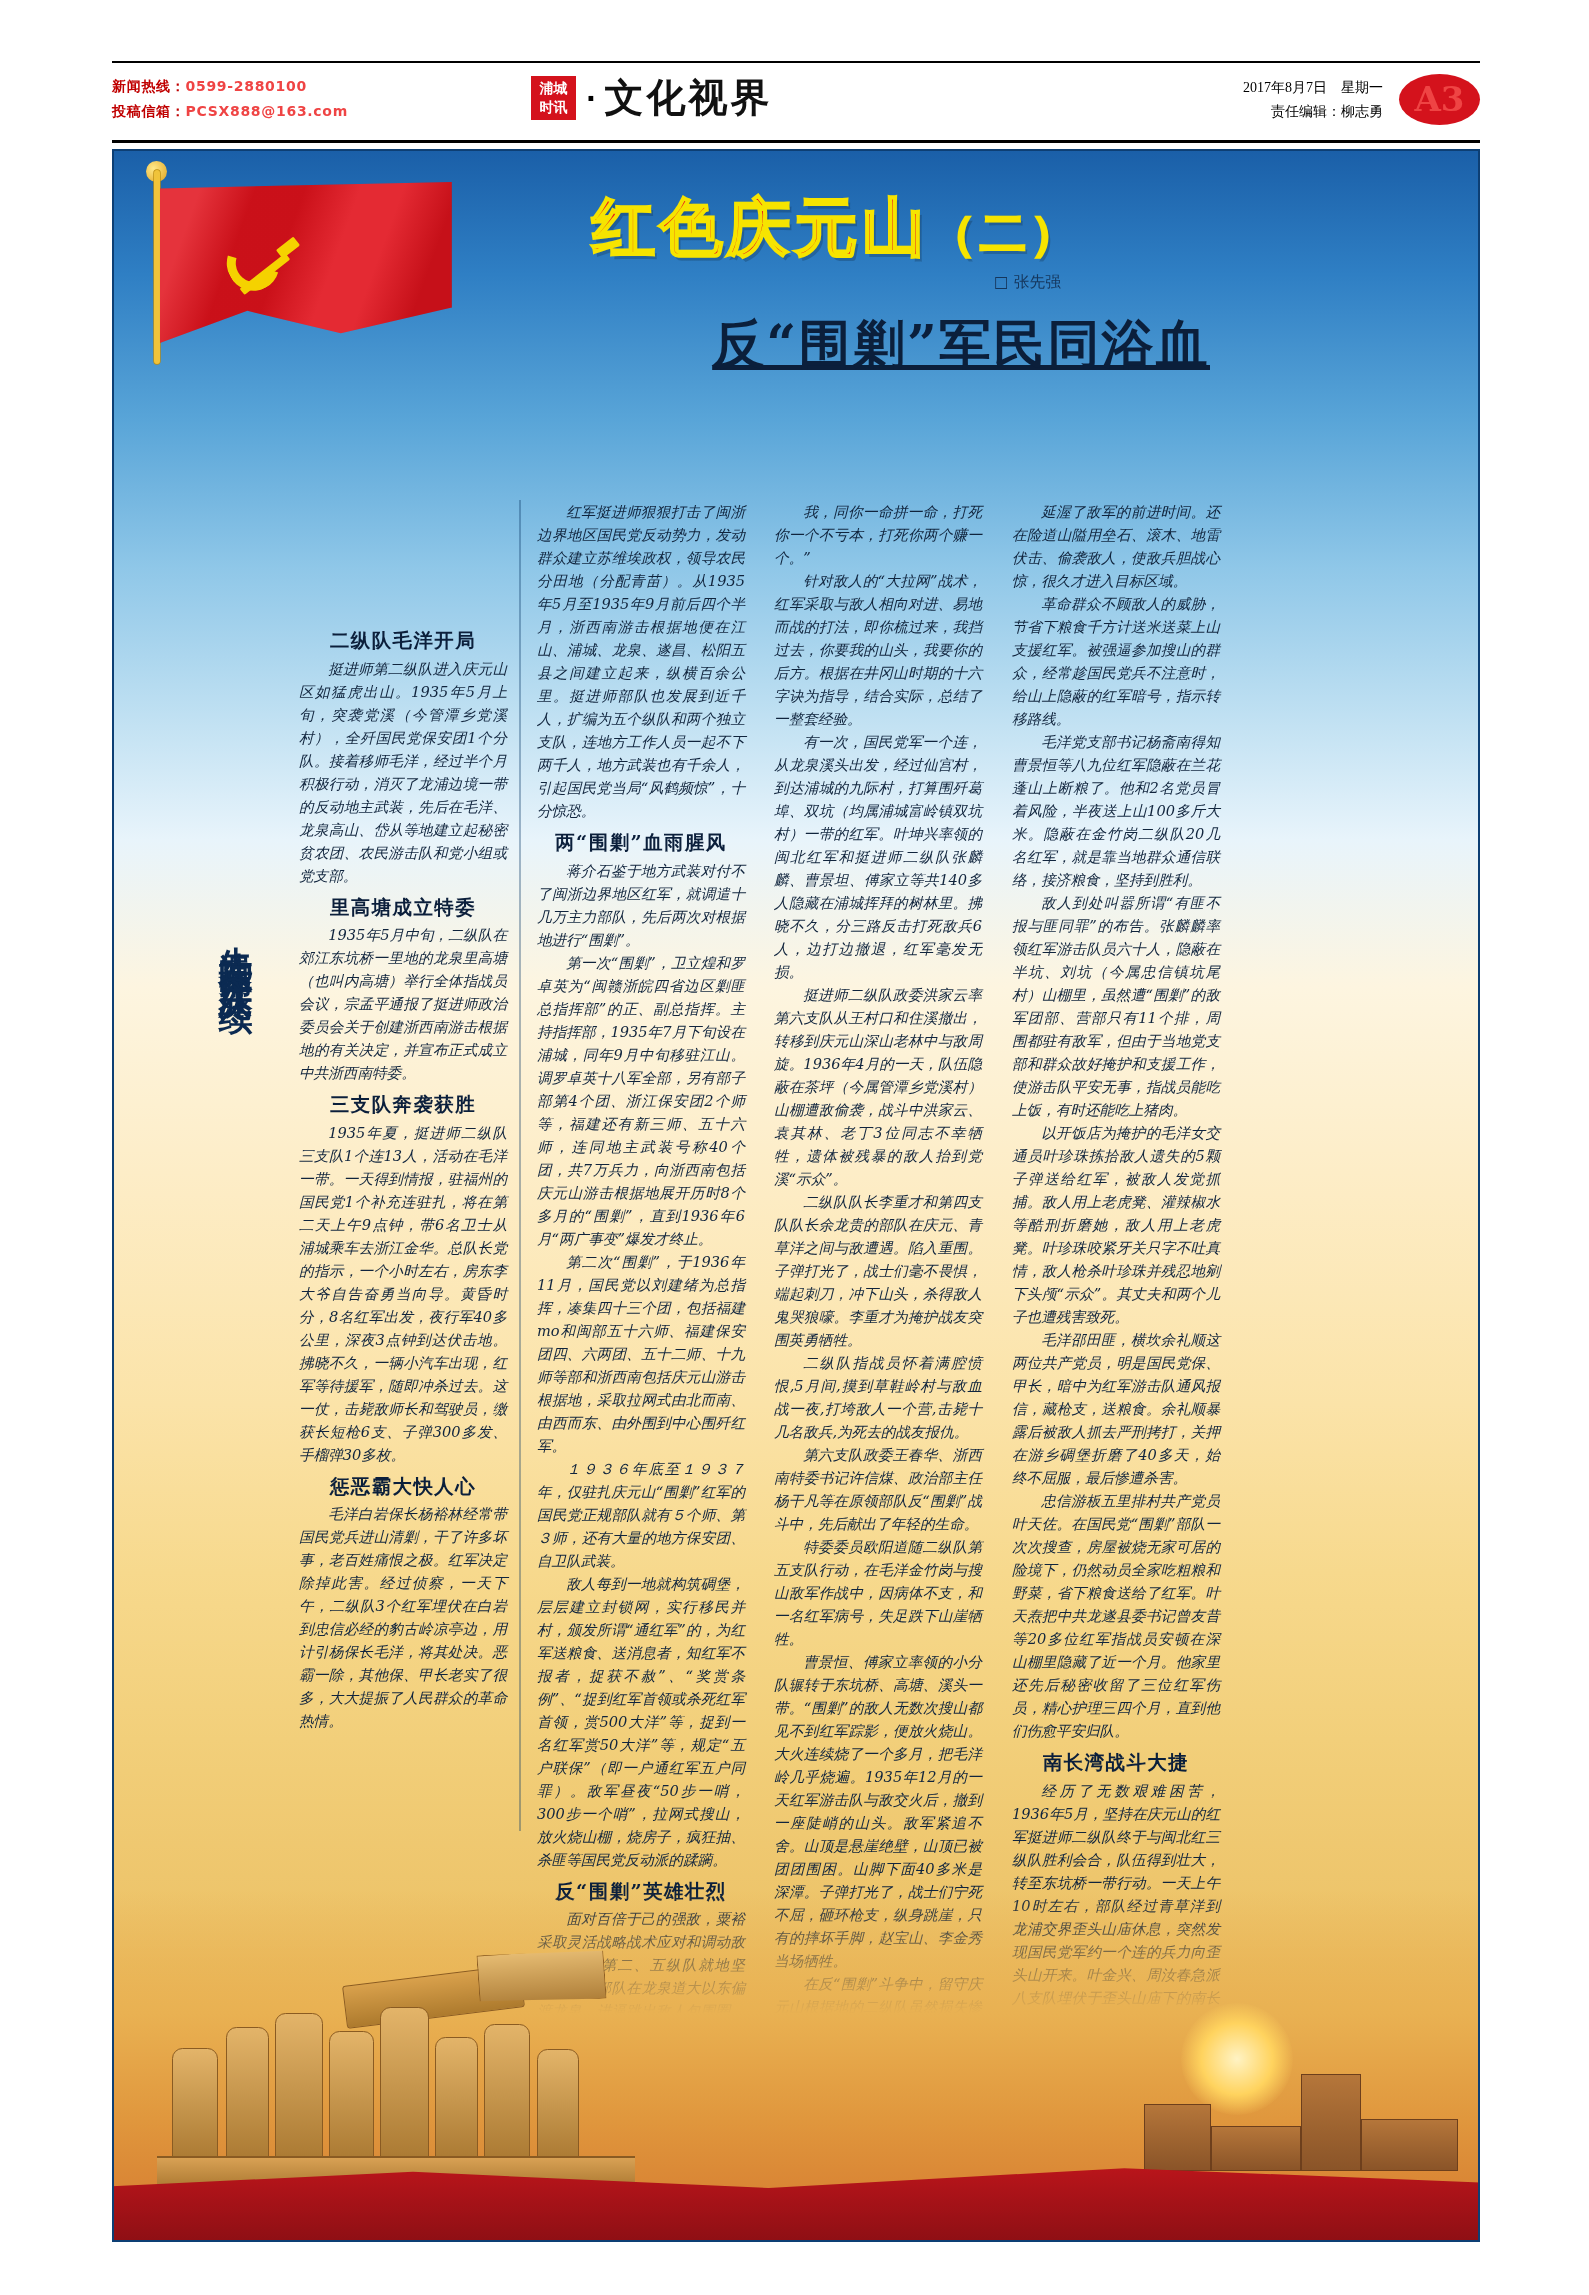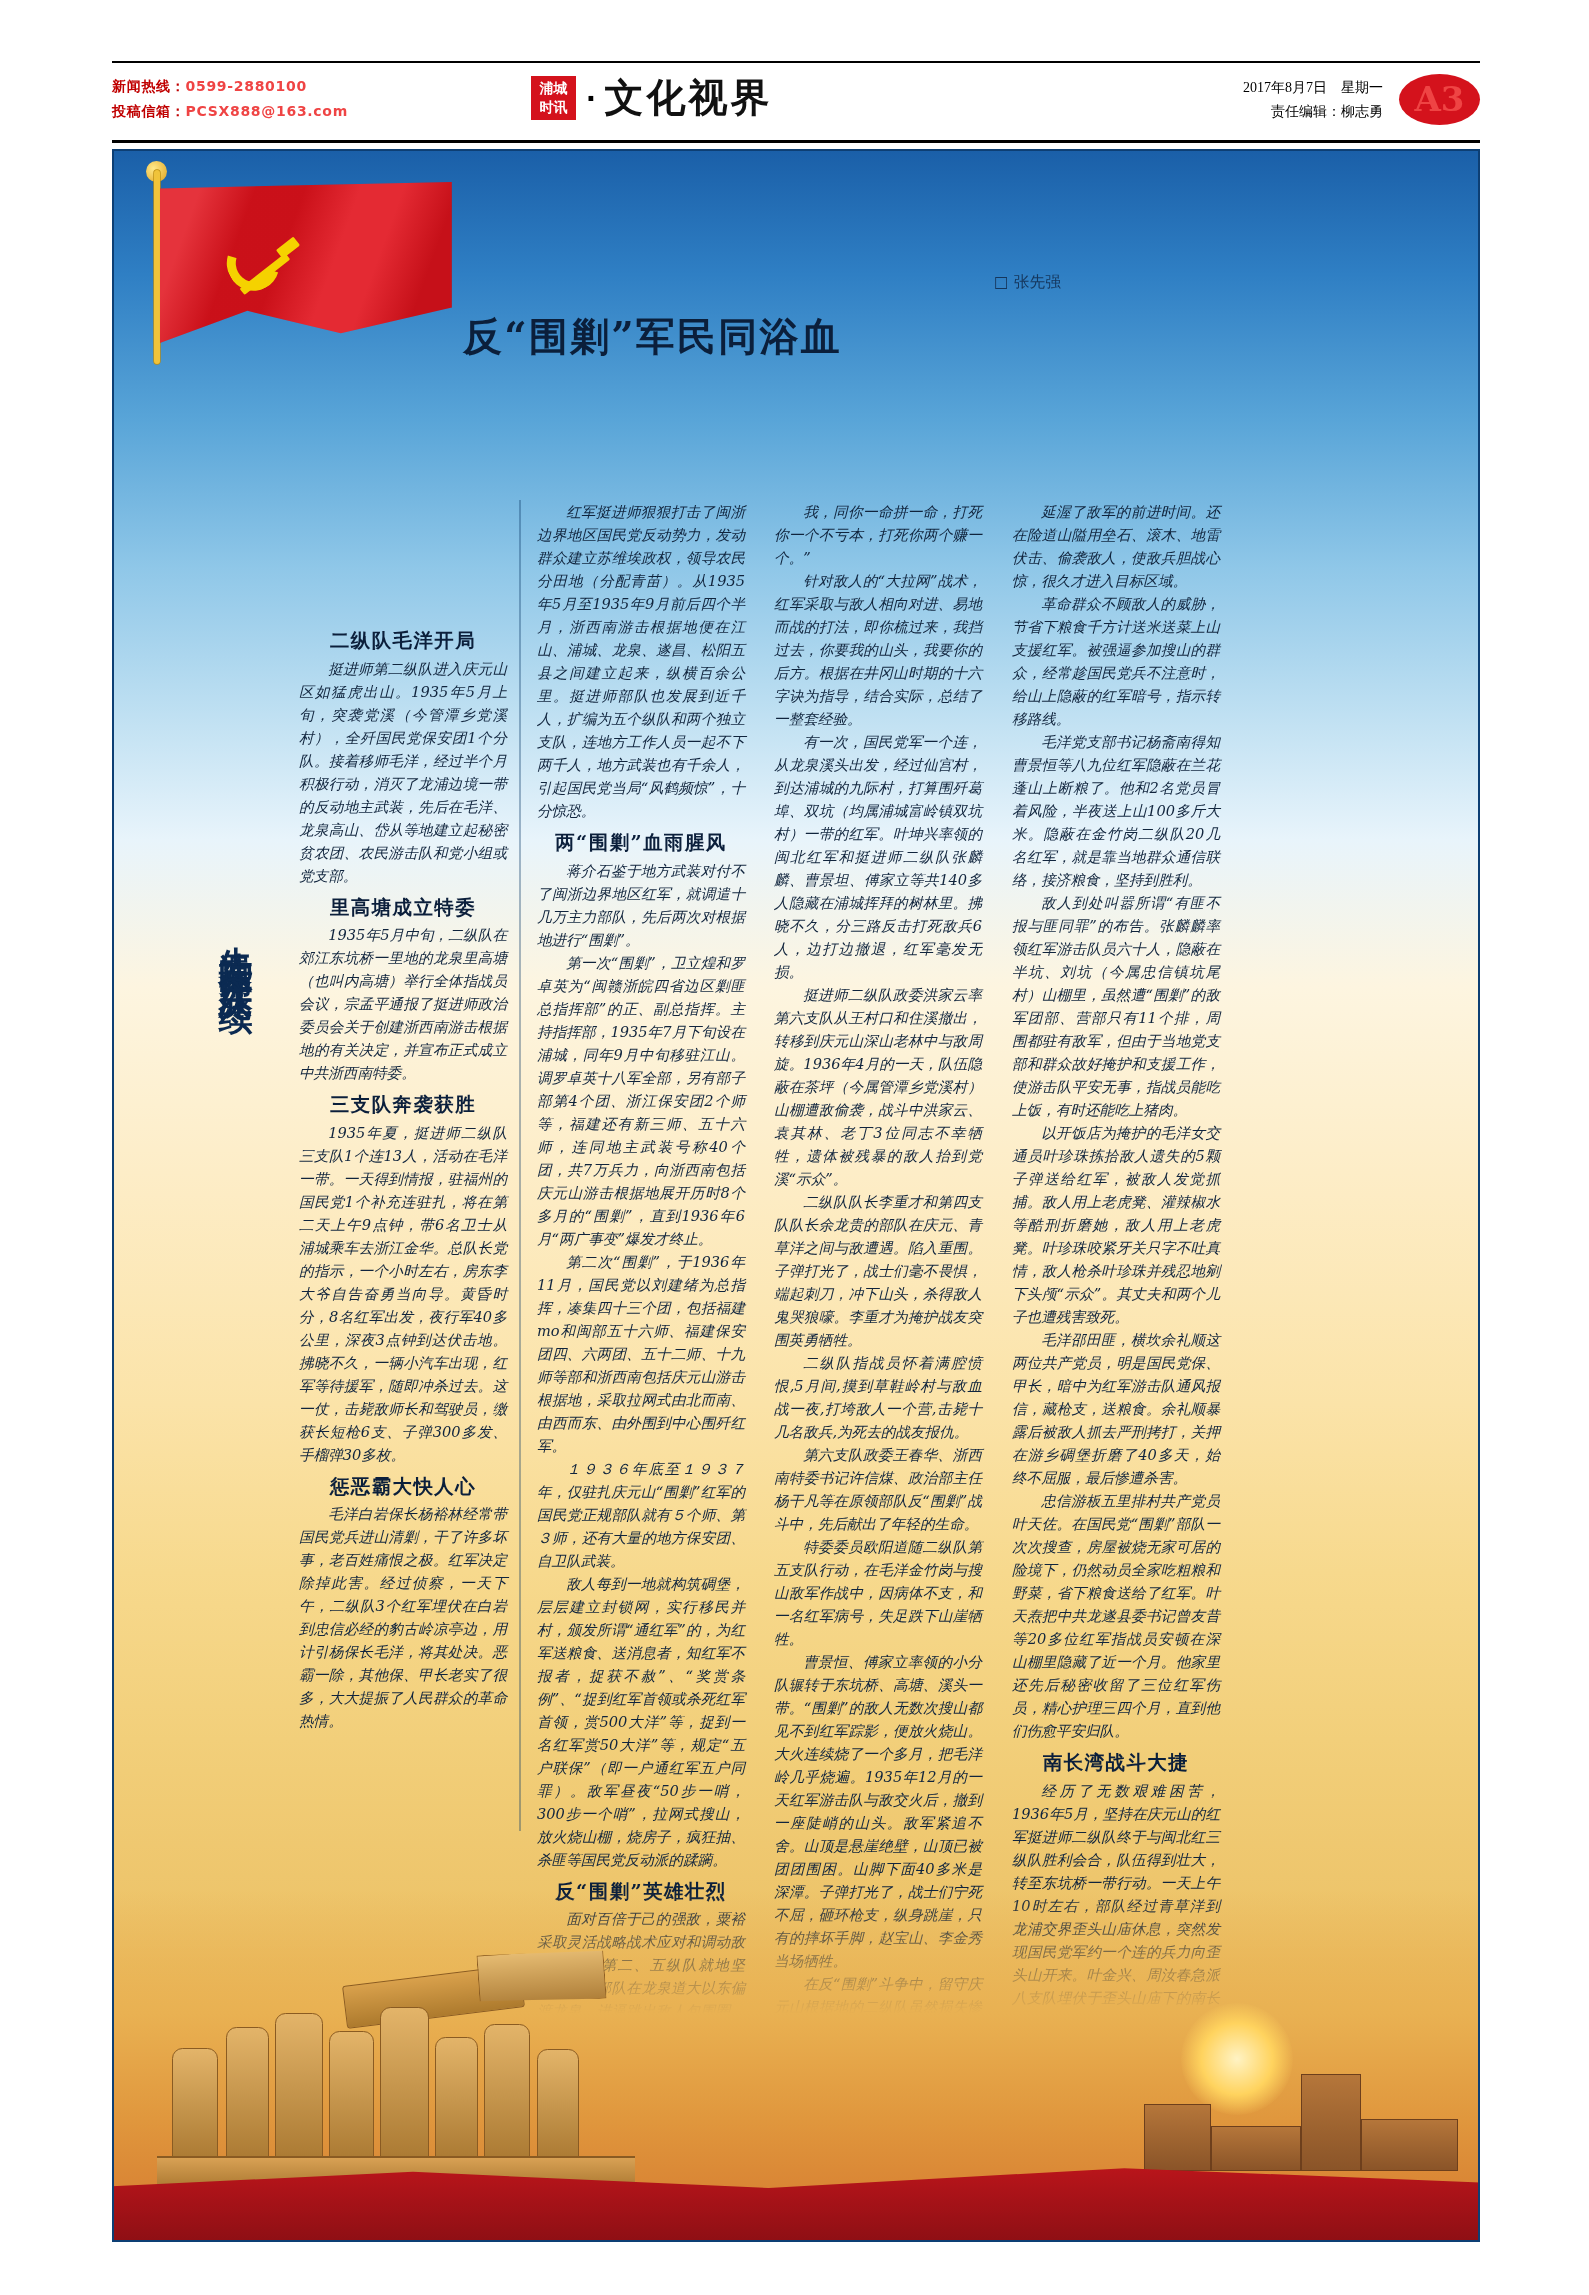--- a/index.html
+++ b/index.html
@@ -77,23 +77,23 @@
     font-family:"DejaVu Serif","Liberation Serif",serif;
     font-size:63px; font-weight:bold; letter-spacing:4.5px;
     color:#e8131d;
     -webkit-text-stroke: 2.2px #f6e400;
     text-shadow: 0 0 0 #f6e400, 3px 3.7px 0 rgba(0,0,0,.18);
     white-space:nowrap;
   }
   .headline .part { font-size:46px; -webkit-text-stroke:2.2px #f6e400; }
   .byline { position:absolute; left:882px; top:123px; font-size:15.7px; color:#15365c; }
   .subhead {
-    position:absolute; left:351px; top:161px; width:747px; text-align:left;
+    position:absolute; left:351px; top:161px; width:747px; text-align:right;
     font-family:"DejaVu Serif","Liberation Serif",serif;
-    font-size:39px; font-weight:bold; letter-spacing:2.2px; color:#0b1f3b;
+    font-size:52px; font-weight:bold; letter-spacing:2.2px; color:#0b1f3b;text-decoration:underline;
   }
 
   
   .vtitle {
     position:absolute; left:91px; top:770px; width:72px;
     font-family:"DejaVu Serif","Liberation Serif",serif;
     font-size:34px; font-weight:bold; color:#0b2a52;
     writing-mode: vertical-rl; text-orientation: upright;
     letter-spacing:6px; line-height:78px;
     height:658px;
@@ -171,20 +171,23 @@
       <div class="pole"></div>
       <div class="cloth">
         <div class="emblem">
           <div class="sickle"></div>
           <div class="hammer-h"></div>
           <div class="hammer-head"></div>
         </div>
       </div>
     </div>
 
+    <div class="headline">
+      <span class="main">红色庆元山</span><span class="main part">（二）</span>
+    </div>
     <div class="byline">□ 张先强</div>
     <div class="subhead">反“围剿”军民同浴血</div>
 
     <div class="vtitle">先遣队挥师入庆元（续）</div>
 
     <div class="vrule" style="left:407px;"></div>
 
     <div class="cols">
       <div class="col c1">
           <div class="secttl">二纵队毛洋开局</div>

